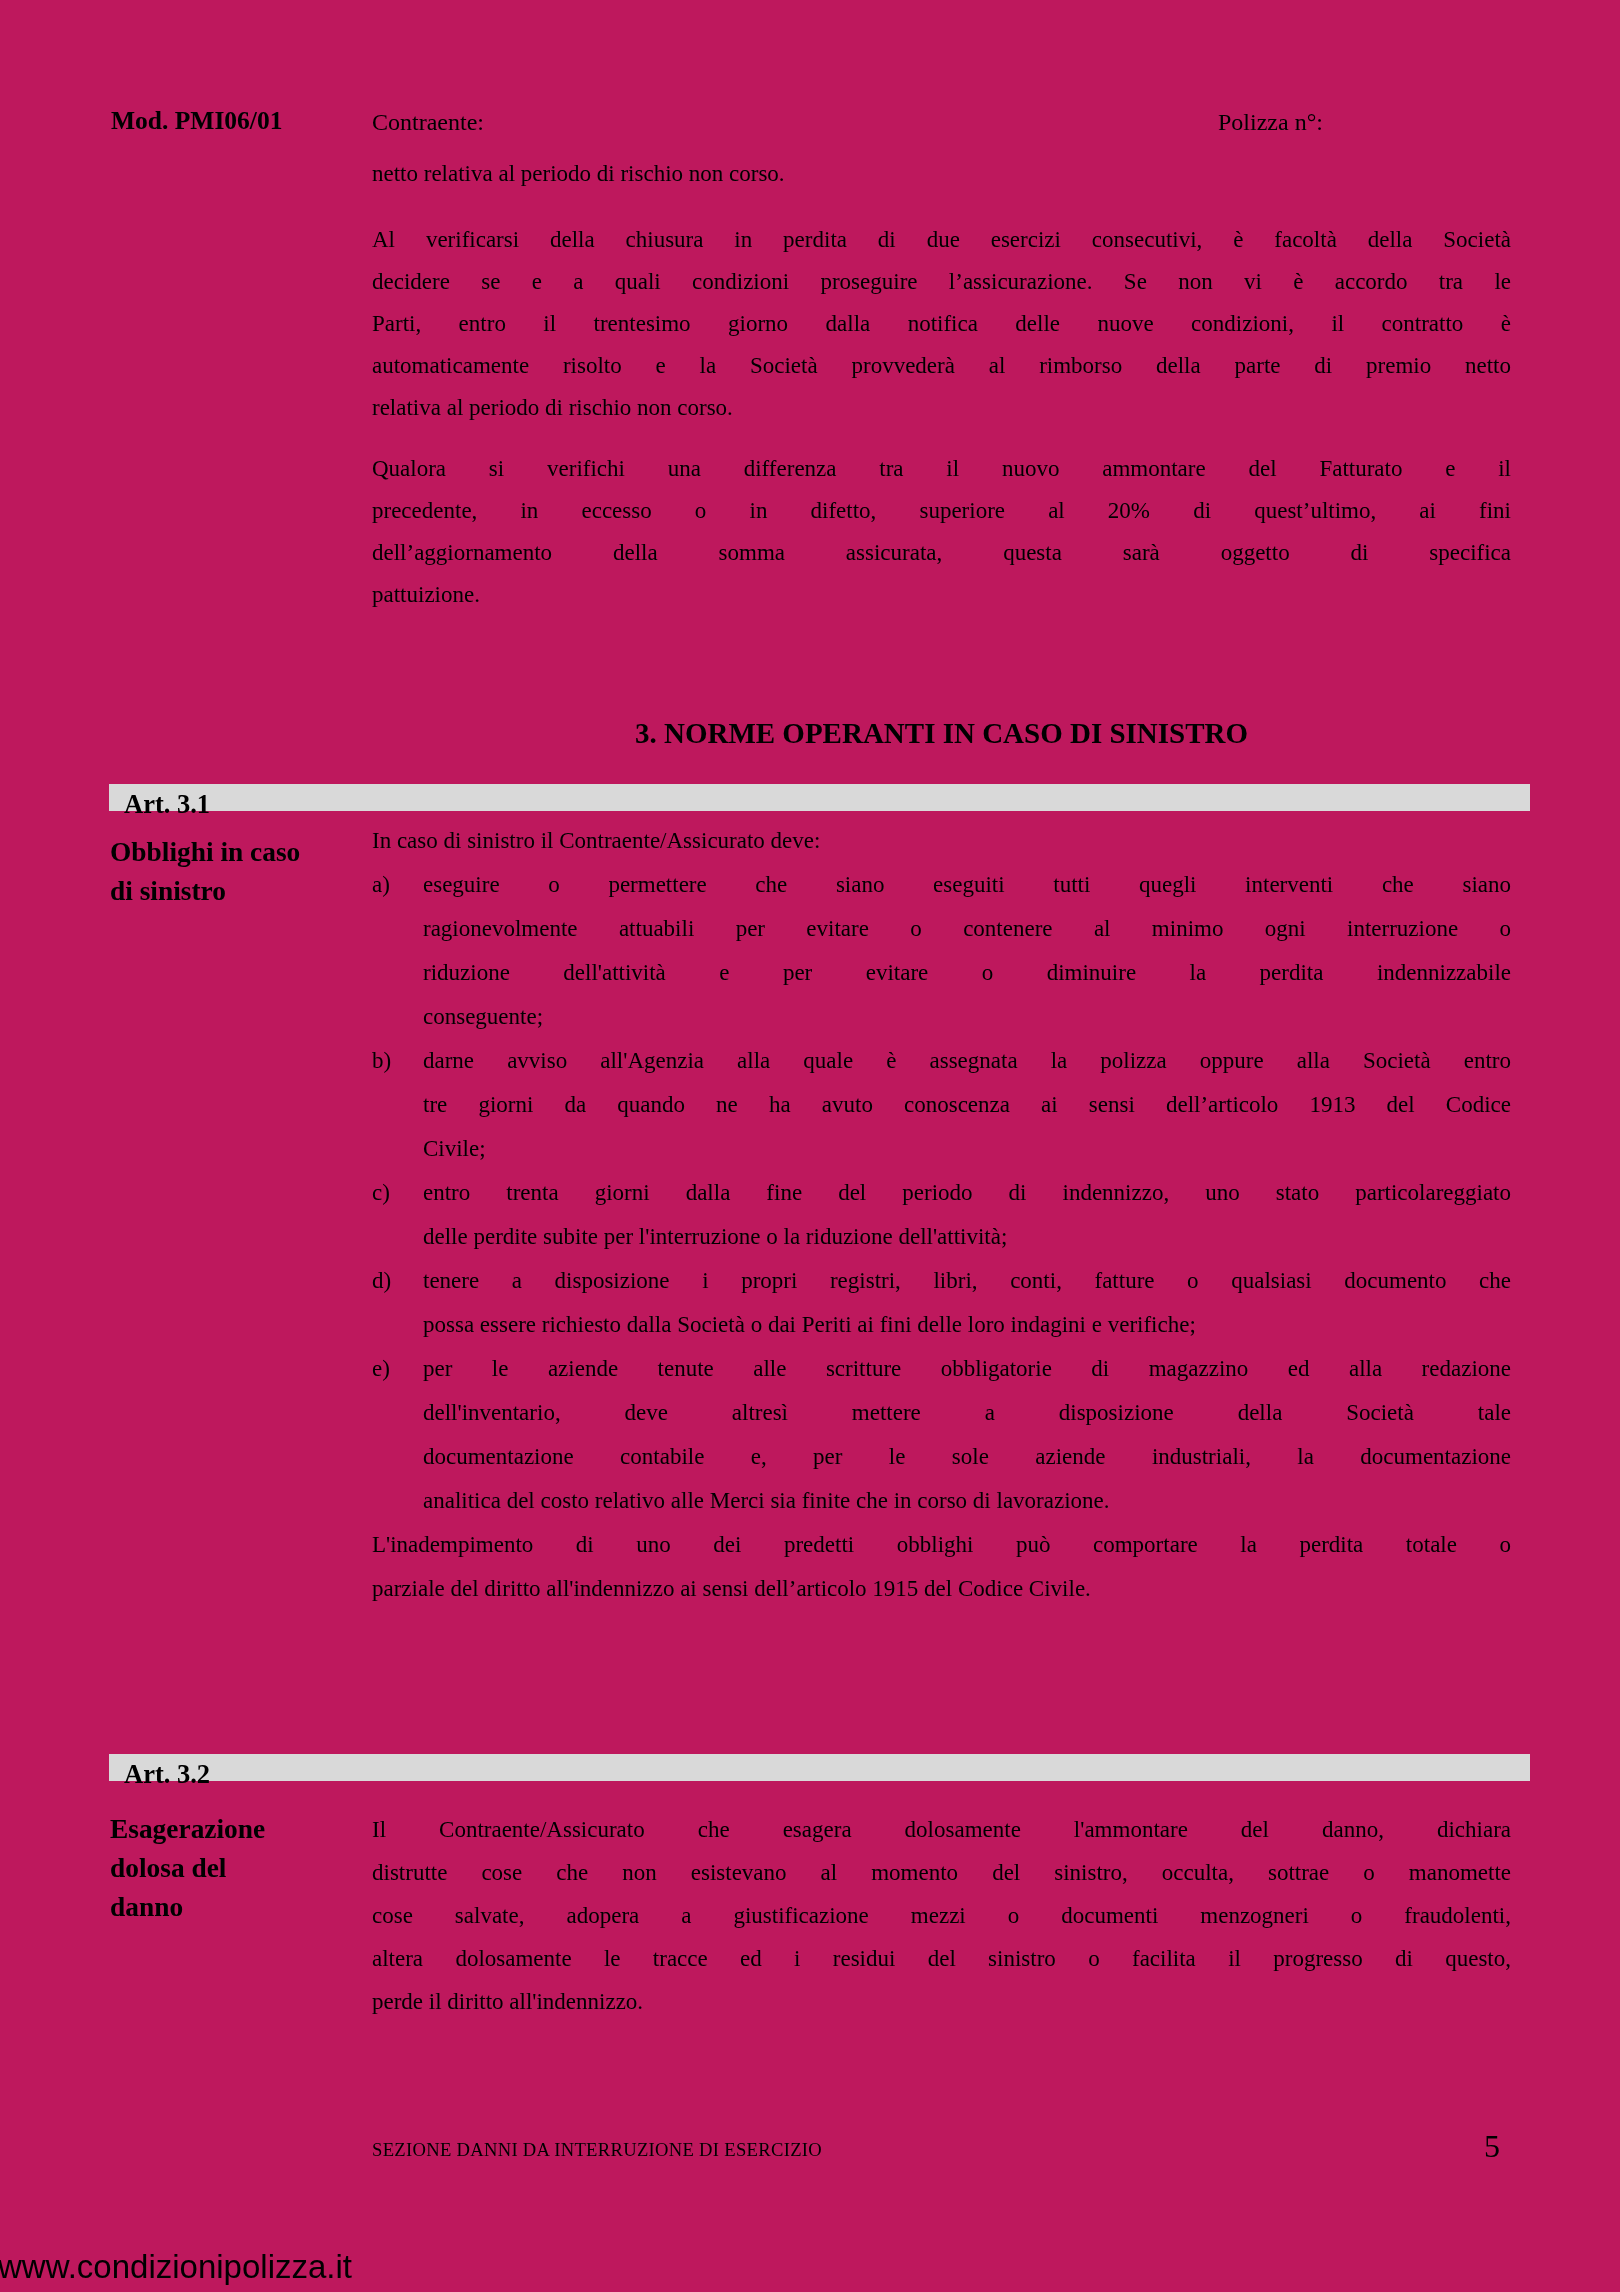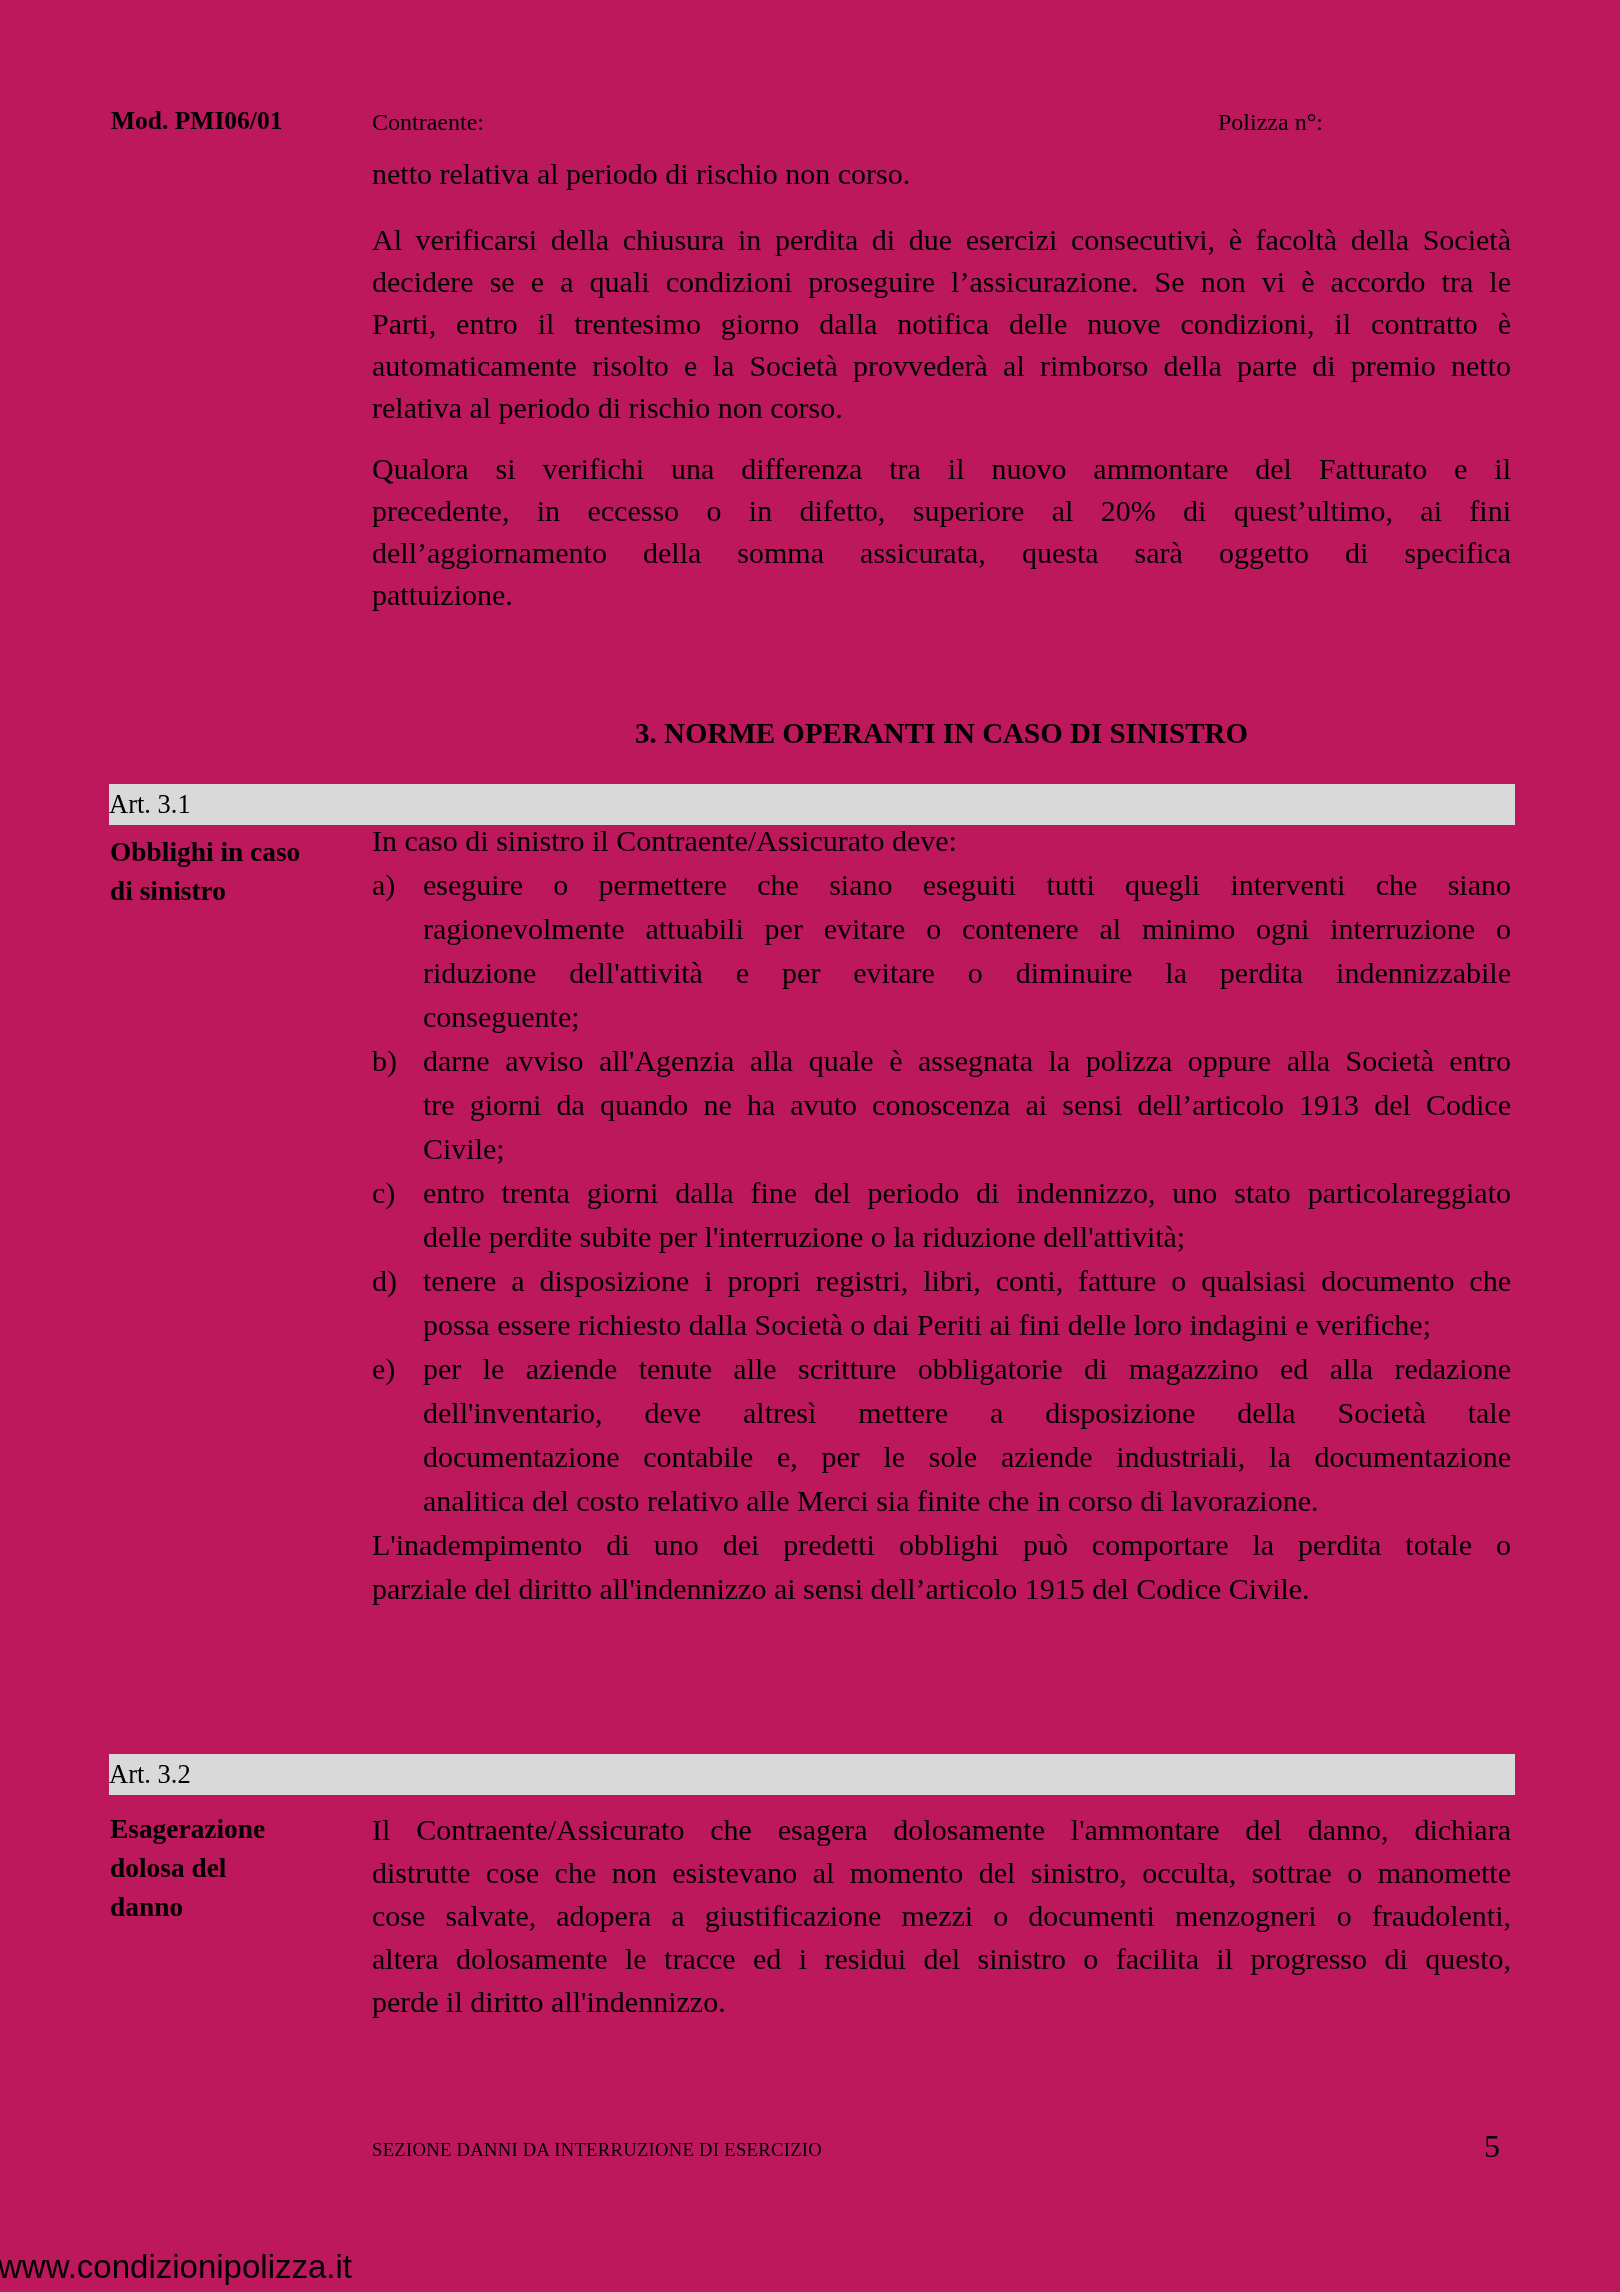--- a/index.html
+++ b/index.html
@@ -9,29 +9,29 @@
     font-family:"Liberation Serif","DejaVu Serif",serif;
     overflow:hidden;
   }
   .abs{position:absolute;}
   
   .tline{text-align:justify;text-align-last:justify;white-space:nowrap;}
   .tline.last{text-align-last:left;}
   .lh43 .tline,.lh43 .plainline{height:42px;line-height:42px;}
   .lh44 .tline,.lh44 .plainline{height:43px;line-height:43px;}
   .lh45 .tline,.lh45 .plainline{height:44px;line-height:44px;}
-  .body-text{font-size:30px;}
+  .body-text{font-size:23px;}
   .plainline{text-align:left;white-space:nowrap;}
   
   .hdr{font-size:24px;line-height:29px;white-space:nowrap;}
   .hdr.bold{font-weight:bold;font-size:25.5px;}
   
   .sec-heading{font-size:29px;font-weight:bold;text-align:center;line-height:43px;white-space:nowrap;}
   
-  .art-bar{height:41px;line-height:41px;padding-left:0;font-size:26.5px;font-weight:normal;}
+  .art-bar{height:27px;line-height:41px;padding-left:15px;font-size:26.5px;font-weight:bold;}
   
   .side-label{font-size:27.4px;font-weight:bold;line-height:39px;}
   .side-label div{white-space:nowrap;}
   
   .list-item{position:relative;padding-left:51px;}
   .list-item .marker{position:absolute;left:0;top:0;height:44px;line-height:44px;}
   
   .footer-section{font-size:18.6px;letter-spacing:0.3px;white-space:nowrap;}
   .footer-page{font-size:32px;line-height:35px;}
   

